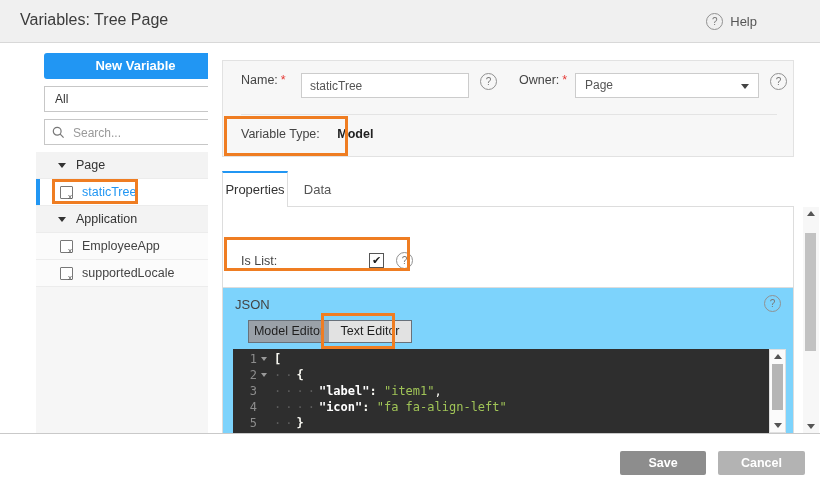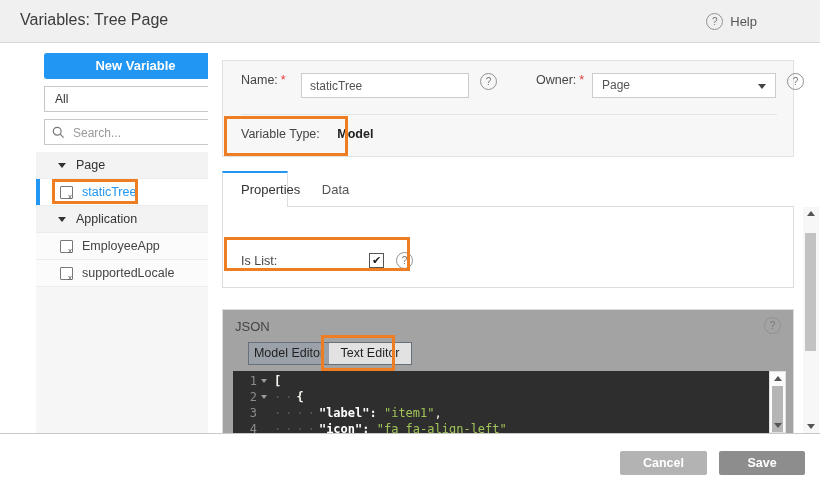--- a/index.html
+++ b/index.html
@@ -59,52 +59,52 @@
   .f-save{width:86px;background:#8d8d8d;}
   .f-saveclose{width:93px;background:#2196f3;}
   
   .main{position:absolute;left:208px;top:44px;right:0;bottom:58px;background:#fff;overflow:hidden;}
   .panel-top{position:absolute;left:14px;top:16px;width:572px;height:97px;background:#f7f7f7;
              border:1px solid #e2e2e2;box-sizing:border-box;}
   .row1{position:absolute;left:18px;right:14px;top:12px;height:25px;display:flex;align-items:flex-start;}
   .fld-label{font-size:12.5px;color:#444;}
   .req{color:#e53935;margin-left:3px;}
   .w-name{width:60px;flex:none;}
-  .w-owner{width:56px;flex:none;margin-left:39px;}
+  .w-owner{width:56px;flex:none;margin-left:22px;}
   .txt-input{width:168px;height:25px;border:1px solid #ccc;box-sizing:border-box;background:#fff;
              font-size:12px;color:#555;padding:0 8px;font-family:"Liberation Sans",sans-serif;outline:none;}
   .sel{position:relative;width:184px;height:25px;border:1px solid #ccc;box-sizing:border-box;background:#fff;
        font-size:12px;color:#555;line-height:23px;padding-left:9px;cursor:pointer;flex:none;}
   .row1 .q-icon{margin-left:11px;}
   .divider{position:absolute;left:18px;right:16px;top:53px;border-top:1px solid #e4e4e4;}
   .vt-row{position:absolute;left:18px;top:66px;font-size:12.5px;color:#444;}
   .vt-val{font-weight:bold;color:#222;margin-left:14px;}
   .ann-vartype{left:1px;top:55px;width:124px;height:40px;}
   
-  .tab{position:absolute;font-size:13px;text-align:center;cursor:pointer;padding-left:18px;}
+  .tab{position:absolute;font-size:13px;text-align:center;cursor:pointer;}
   .tab-props{left:14px;top:127px;width:66px;height:36px;line-height:33px;background:#fff;
              border:1px solid #ddd;border-top:2px solid #2196f3;border-bottom:none;color:#333;
              z-index:2;box-sizing:border-box;}
   .tab-data{left:82px;top:129px;width:55px;height:33px;line-height:33px;color:#555;}
   
   .panel-props{position:absolute;left:14px;top:162px;width:572px;height:82px;background:#fff;
                border:1px solid #ddd;box-sizing:border-box;}
   .prow{position:absolute;left:18px;right:14px;height:25px;display:flex;align-items:center;}
   .prow-type{top:6px;}
   .prow-islist{top:41px;}
   .w-prop{width:128px;flex:none;}
   .chev{position:absolute;right:10px;top:8px;width:7px;height:7px;border-right:1px solid #999;
         border-bottom:1px solid #999;transform:rotate(45deg);}
   .checkbox{width:13px;height:13px;border:1px solid #555;background:#fff;text-align:center;
             line-height:12px;font-size:11px;color:#1a1a1a;cursor:pointer;flex:none;}
   .checkbox::before{content:"\2714";}
   .prow .q-icon{margin-left:12px;}
   .ann-islist{left:1px;top:30px;width:186px;height:34px;}
   
-  .panel-json{position:absolute;left:14px;top:265px;width:572px;bottom:0;background:#a3a3a3;
+  .panel-json{position:absolute;left:14px;top:243px;width:572px;bottom:0;background:#7dd3fc;
               border:1px solid #ddd;border-bottom:none;box-sizing:border-box;}
   .json-title{position:absolute;left:12px;top:9px;font-size:13px;color:#444;}
   .json-q{position:absolute;right:12px;top:7px;}
   .ed-btn{position:absolute;top:32px;height:23px;box-sizing:border-box;font-size:12.5px;color:#1f1f1f;
           text-align:center;line-height:21px;cursor:pointer;border:1px solid #68717a;}
   .btn-field{left:25px;width:82px;background:#9aa1a8;}
   .btn-texted{left:106px;width:83px;background:#e2e2e2;border-left:none;}
   .ann-texted{left:98px;top:25px;width:74px;height:36px;}
   
   .editor{position:absolute;left:10px;top:61px;width:536px;bottom:0;background:#2e2e2e;overflow:hidden;
@@ -267,17 +267,17 @@
     </div>
 
     <div class="main-scroll">
       <span class="arr arr-up"></span>
       <div class="main-thumb"></div>
       <span class="arr arr-dn"></span>
     </div>
   </div>
 
   <div class="footer">
+    <div class="f-btn f-save">Save</div>
     <div class="f-btn f-cancel">Cancel</div>
-    <div class="f-btn f-save">Save</div>
   </div>
 
 </div>
 
 </body></html>

